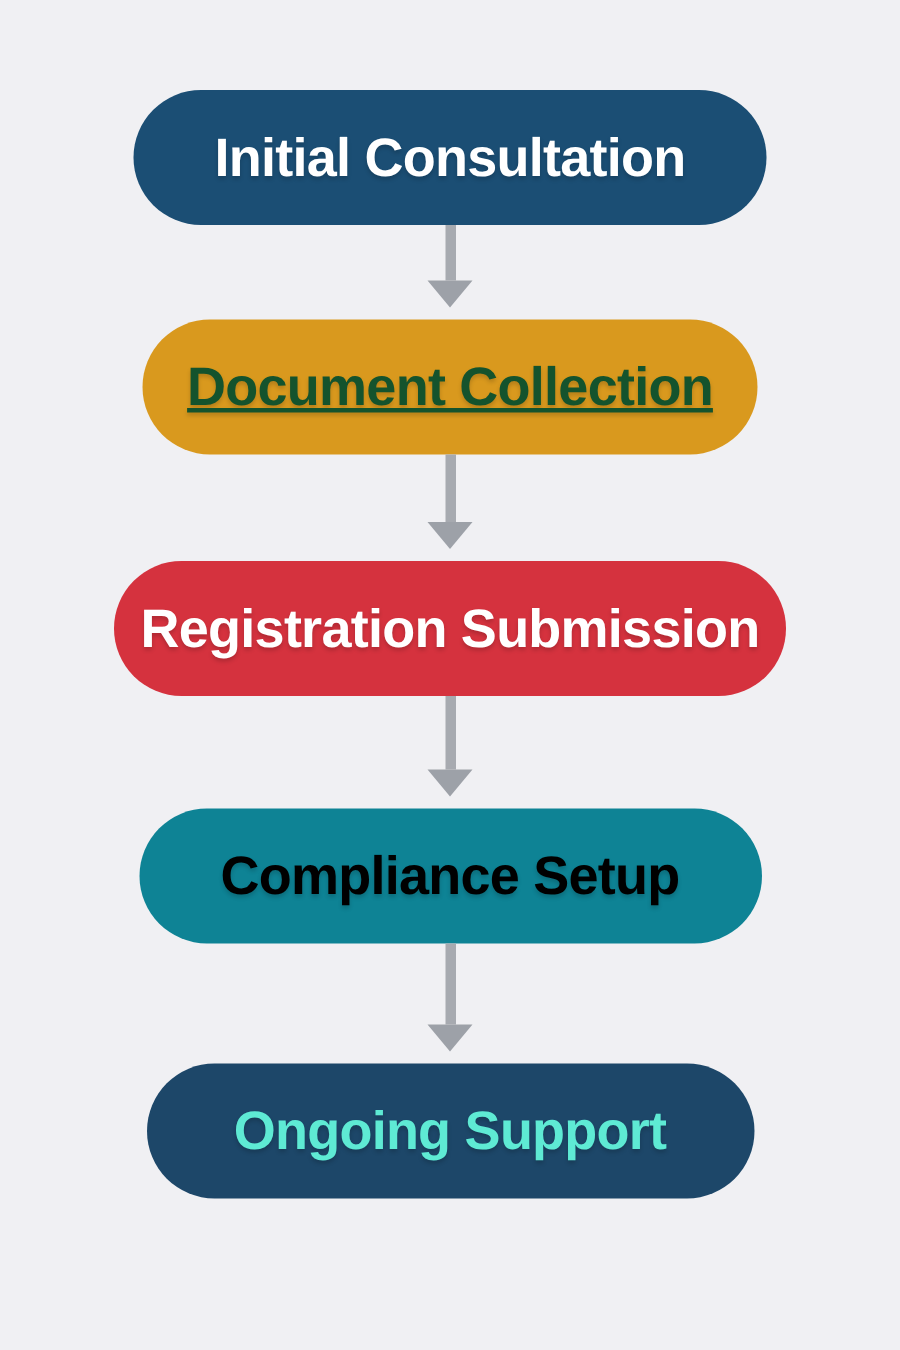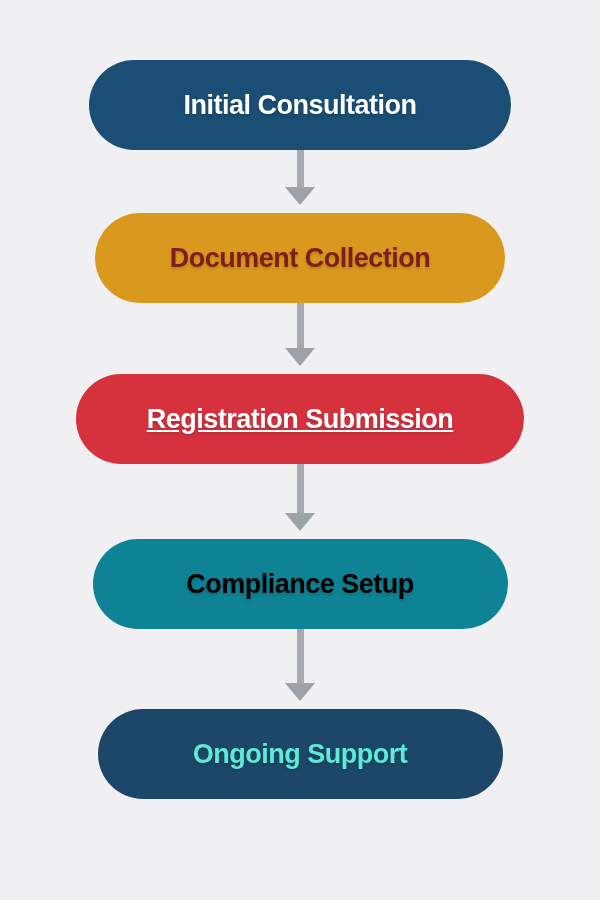--- a/index.html
+++ b/index.html
@@ -29,21 +29,21 @@
   .pill {
     height: 90px;
     border-radius: 45px;
     display: flex;
     align-items: center;
     justify-content: center;
     white-space: nowrap;
   }
   .pill .label {
     color: #ffffff;
-    font-size: 27px;
+    font-size: 36px;
     font-weight: bold;
     letter-spacing: -0.5px;
     text-shadow: 0 2px 3px rgba(0,0,0,0.18);
   }
   .arrow {
     display: flex;
     flex-direction: column;
     align-items: center;
     padding-bottom: 8px;
     box-sizing: border-box;
@@ -76,31 +76,31 @@
         <span class="label" style="color: rgb(255, 255, 255);">Initial Consultation</span>
       </div>
       <div class="arrow">
         <div class="stem" style="background: rgb(167, 170, 176);"></div>
         <div class="head" style="border-top-color: rgb(157, 161, 168);"></div>
       </div>
     </div>
 
     <div class="step">
       <div class="pill" style="background: rgb(217, 153, 30); width: 410px;">
-        <span class="label" style="color: #7f1d1d;">Document Collection</span>
+        <span class="label" style="color: #14532d; text-decoration: underline;">Document Collection</span>
       </div>
       <div class="arrow">
         <div class="stem" style="background: rgb(167, 170, 176);"></div>
         <div class="head" style="border-top-color: rgb(157, 161, 168);"></div>
       </div>
     </div>
 
     <div class="step">
       <div class="pill" style="background: rgb(213, 50, 62); width: 448px;">
-        <span class="label" style="color: rgb(255, 255, 255); text-decoration: underline;">Registration Submission</span>
+        <span class="label" style="color: rgb(255, 255, 255);">Registration Submission</span>
       </div>
       <div class="arrow">
         <div class="stem" style="background: rgb(167, 170, 176);"></div>
         <div class="head" style="border-top-color: rgb(157, 161, 168);"></div>
       </div>
     </div>
 
     <div class="step">
       <div class="pill" style="background: rgb(14, 131, 149); width: 415px;">
         <span class="label" style="color: #000000;">Compliance Setup</span>

